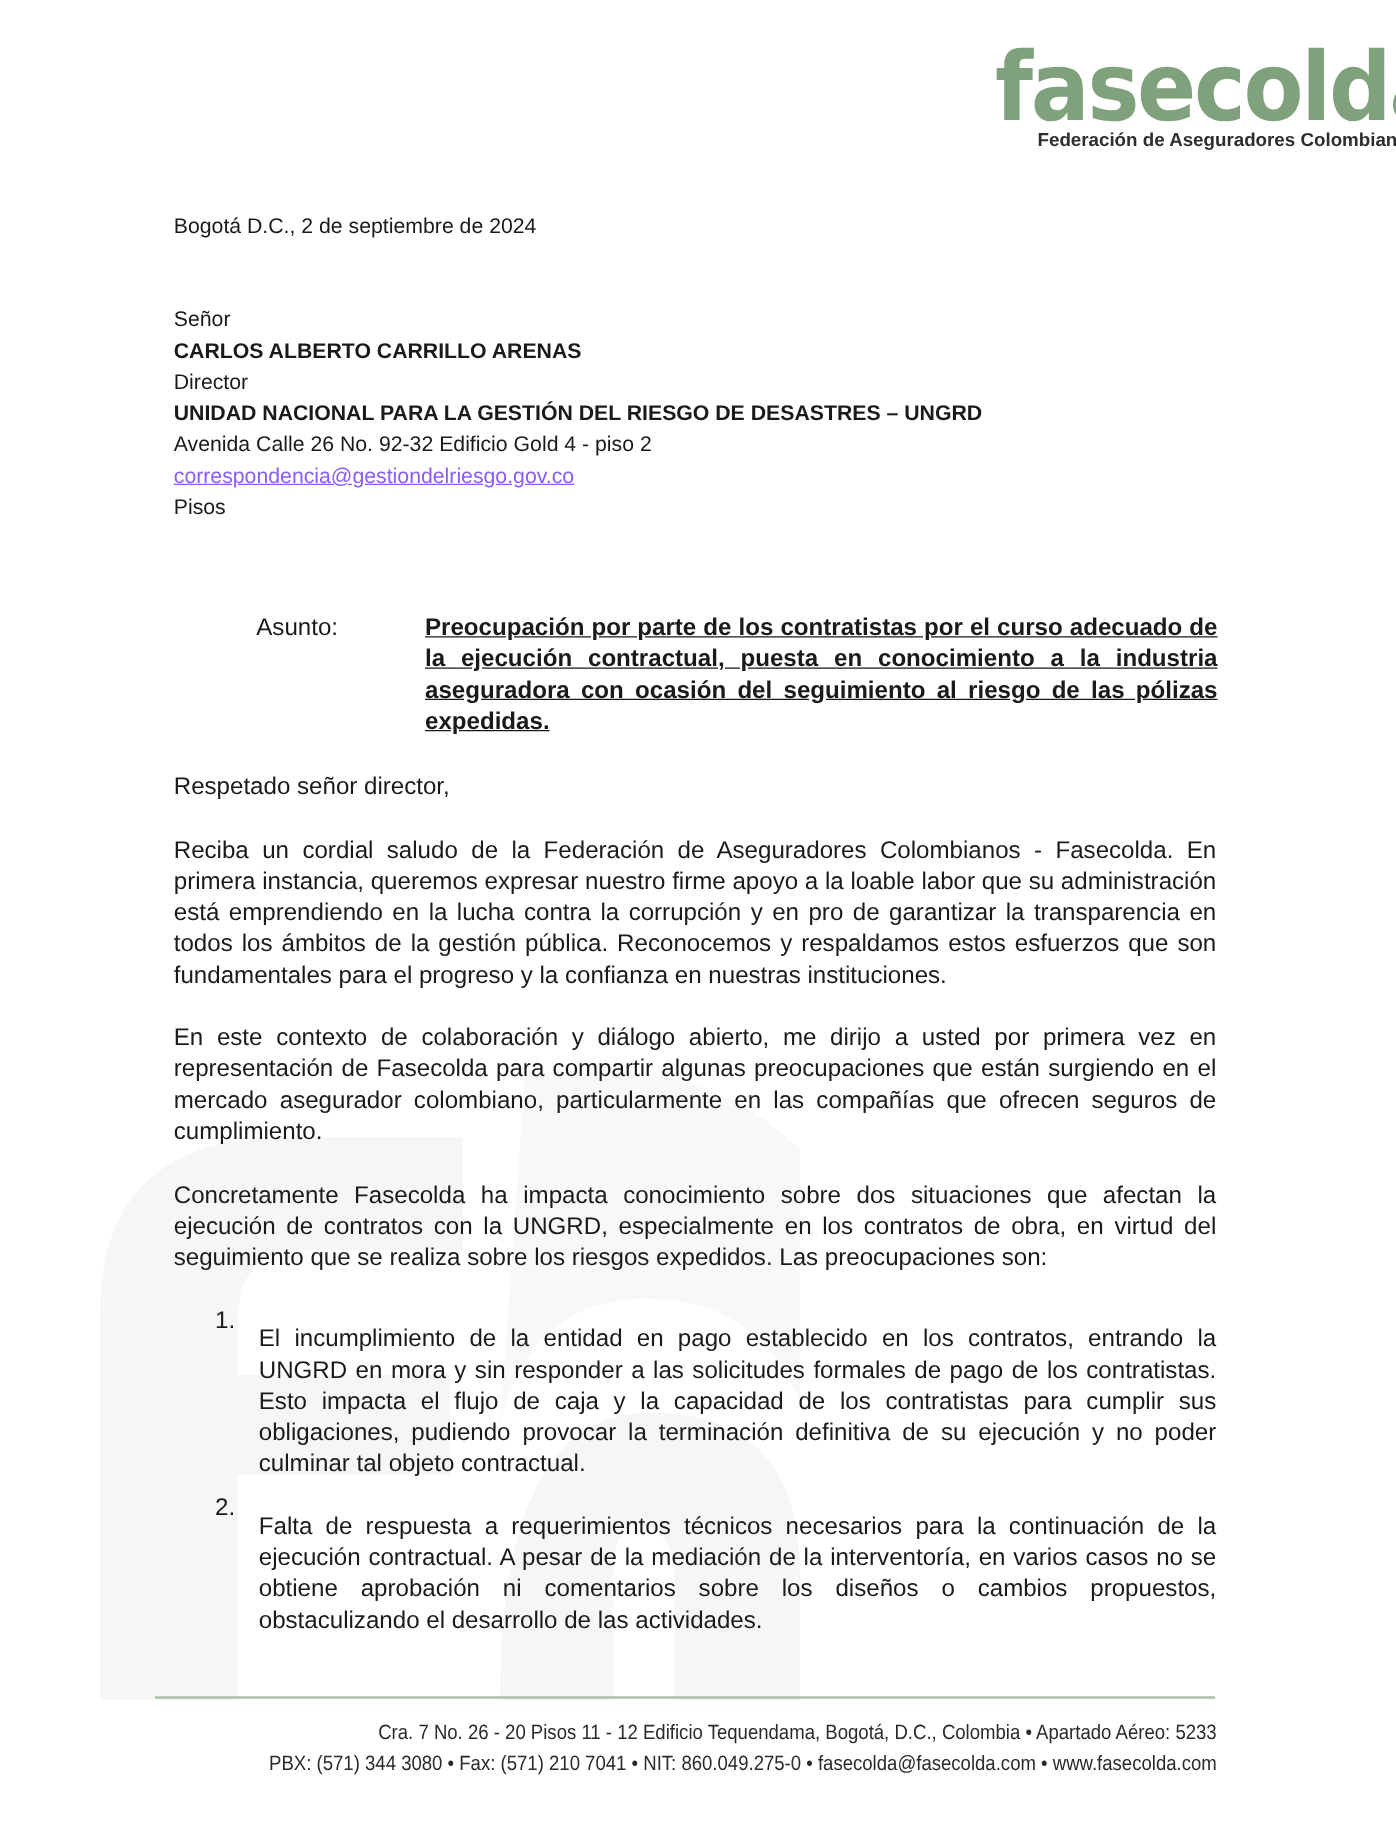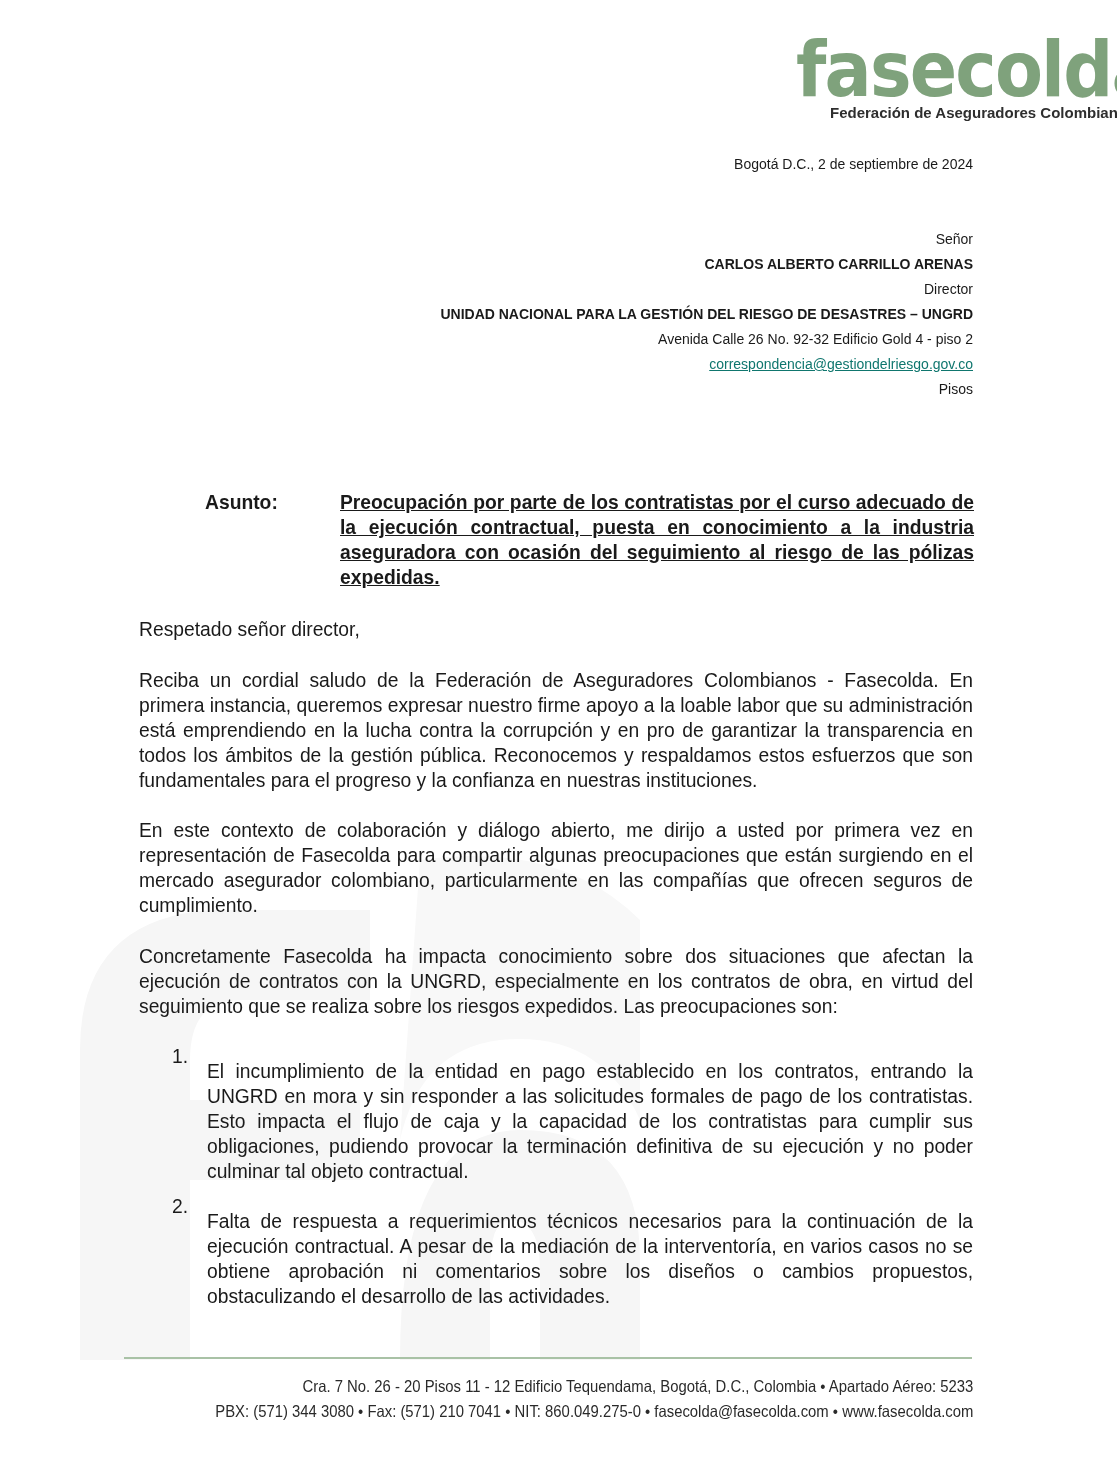--- a/index.html
+++ b/index.html
@@ -15,27 +15,27 @@
   .logo-word {
     position: absolute; left: 0; top: 0; font-size: 76px; font-weight: bold; color: #7fa27c;
     letter-spacing: -2px; line-height: 80px; font-family: "DejaVu Sans", sans-serif;
     transform: scaleX(0.92); transform-origin: left top;
   }
   .logo-sub {
     position: absolute; left: 2px; top: 74px; font-size: 15px; font-weight: bold; color: #2e2e2e;
     white-space: nowrap;
     padding-left: 32px;
   }
-  .content { position: absolute; left: 139px; top: 152px; width: 834px; font-size: 14px; line-height: 25px; text-align: right; }
+  .content { position: absolute; left: 139px; top: 168px; width: 834px; font-size: 17px; line-height: 25px; }
   .line { display: block; white-space: nowrap; }
   .bold { font-weight: bold; }
-  .link { color: #0f766e; text-decoration: underline; }
+  .link { color: #8b5cf6; text-decoration: underline; }
   .gap-sm { height: 50px; }
   .asunto { position: absolute; left: 205px; top: 490px; width: 770px; font-size: 19.3px; line-height: 25px; }
-  .asunto-label { position: absolute; left: 0; top: 0; font-weight: bold; text-align: right; }
+  .asunto-label { position: absolute; left: 0; top: 0; font-weight: normal; text-align: right; }
   .asunto-text { position: absolute; left: 135px; top: 0; width: 634px; font-weight: bold; text-align: justify; text-decoration: underline; }
   .para { position: absolute; left: 139px; width: 834px; font-size: 19.3px; line-height: 25px; text-align: justify; }
   .list-item { position: absolute; left: 172px; width: 800px; font-size: 19.3px; line-height: 25px; }
   .list-num { position: absolute; left: 0; top: 0; }
   .list-text { position: absolute; left: 35px; top: 15px; width: 766px; text-align: justify; }
   .footer-rule { position: absolute; left: 124px; top: 1357px; width: 848px; height: 2px; background: #a9c2a6; }
   .footer { position: absolute; right: 144px; font-size: 16.5px; color: #2a2a2a; white-space: nowrap; transform: scaleX(0.9); transform-origin: right top; }
 </style>
 </head>
 <body>

